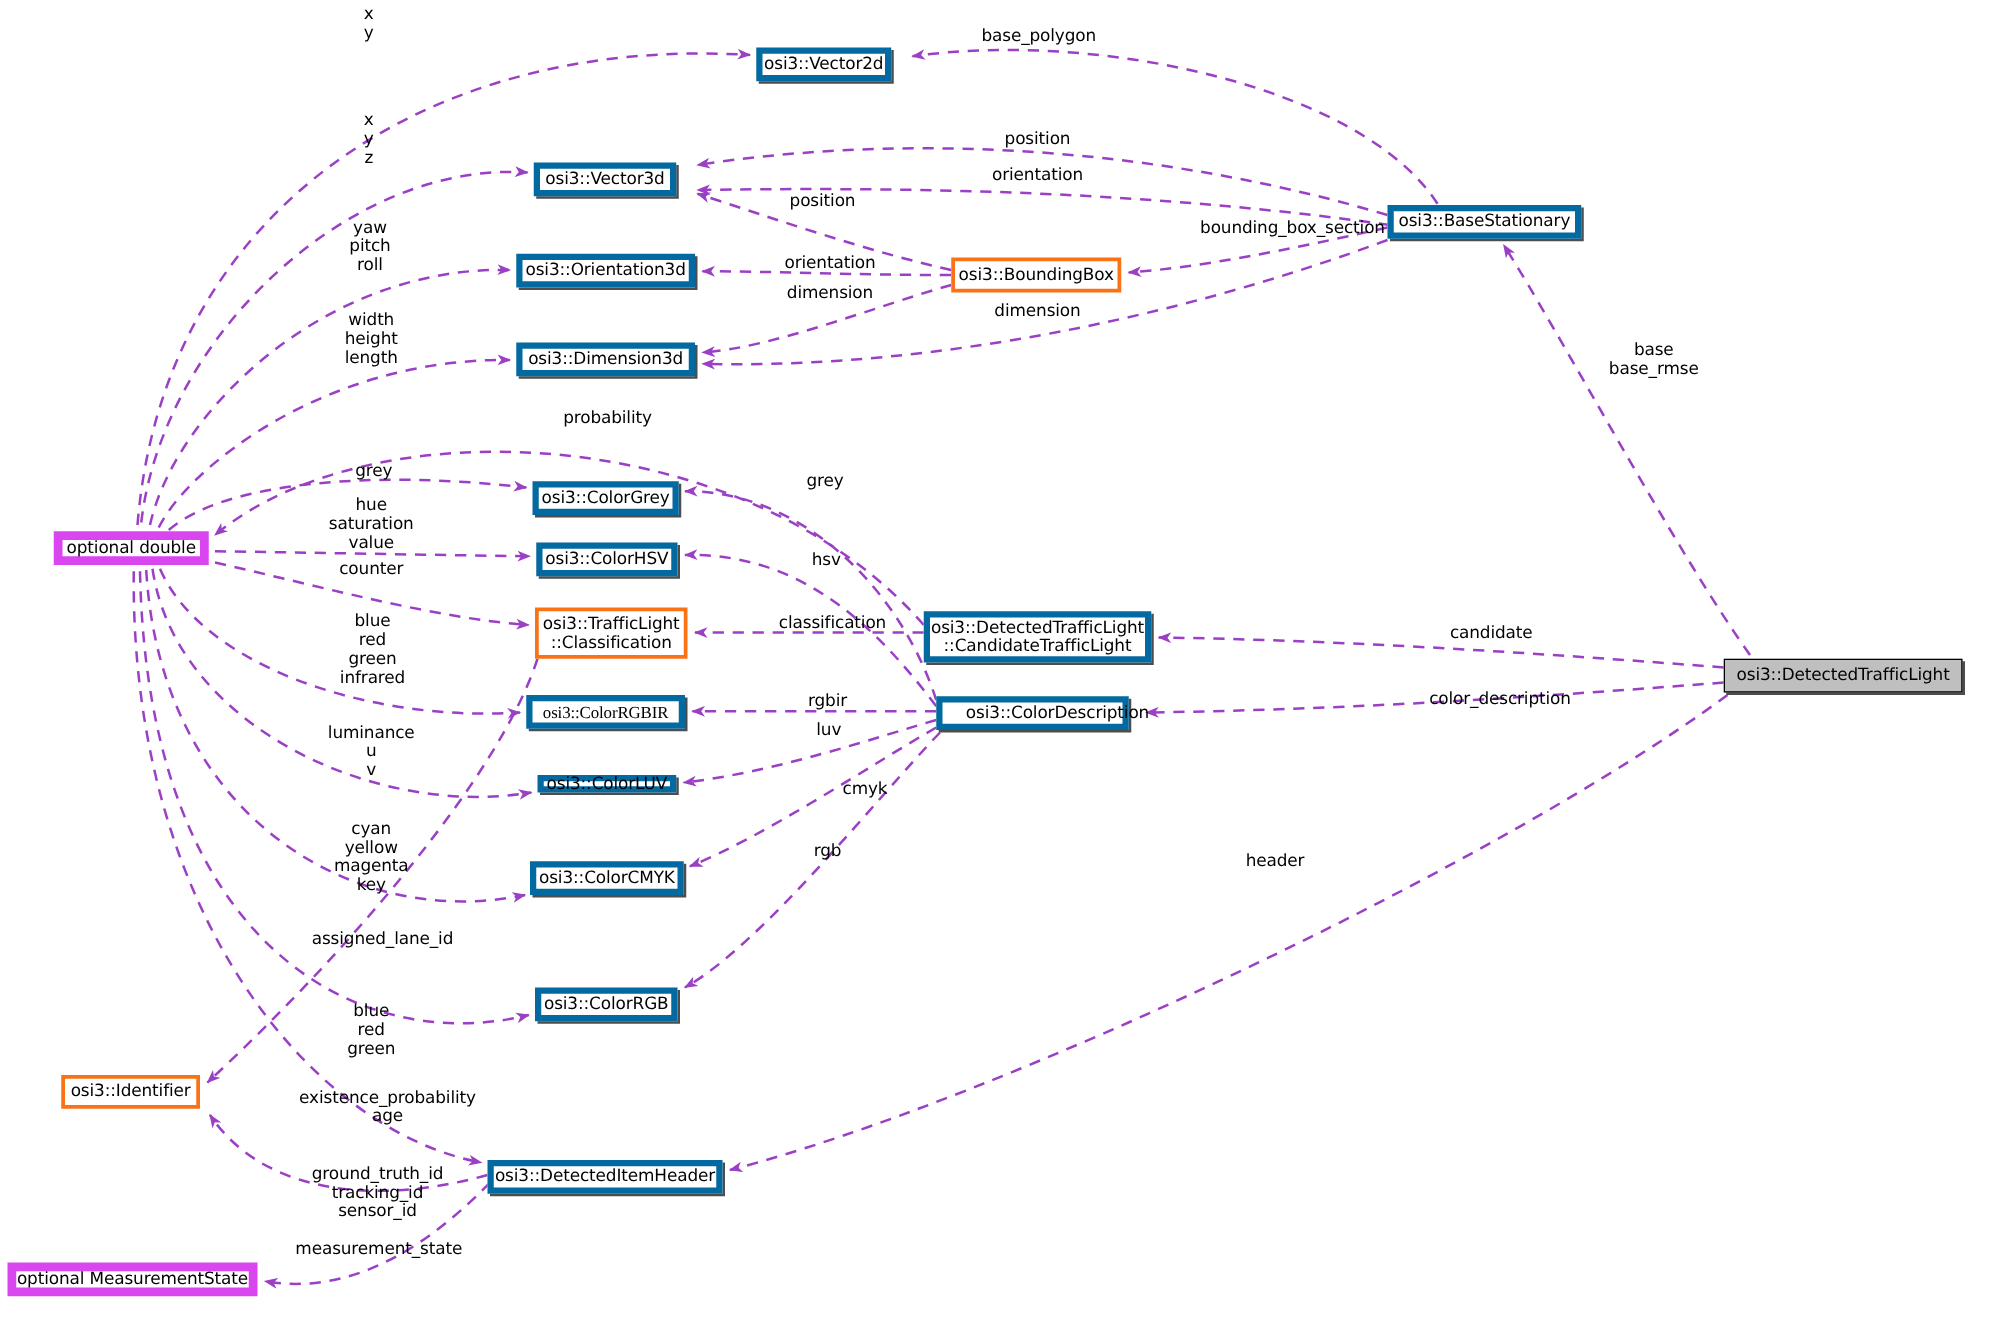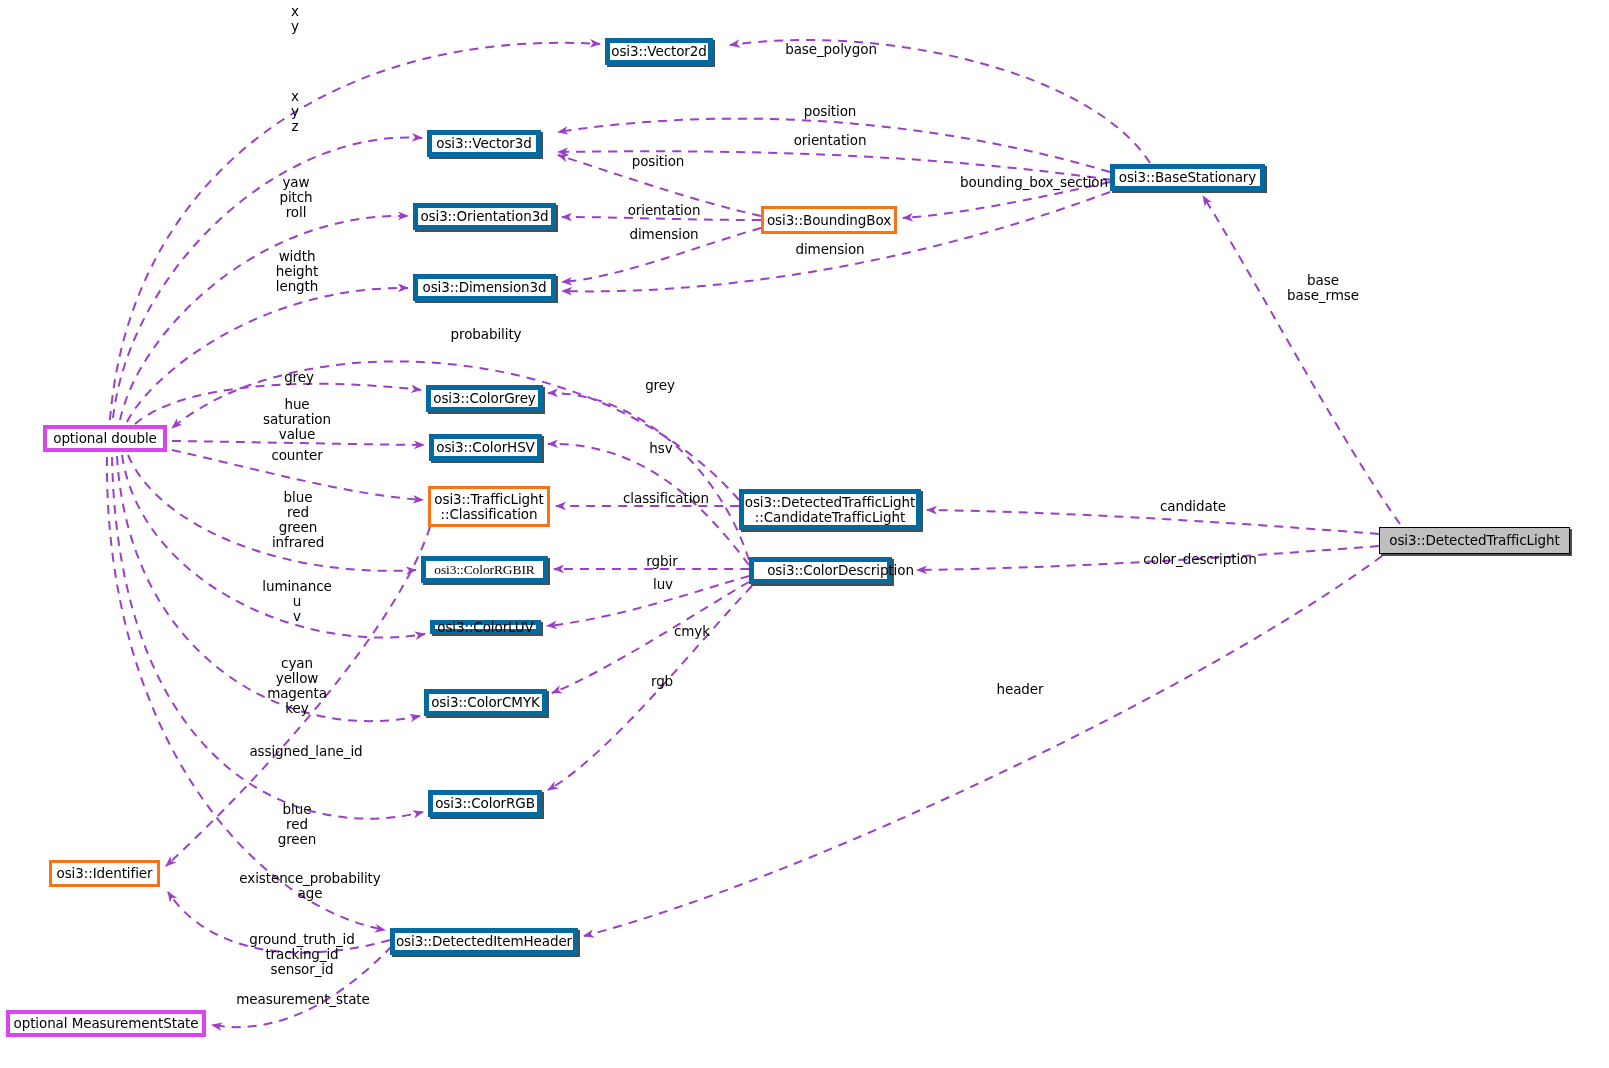--- a/index.html
+++ b/index.html
@@ -8,21 +8,21 @@
   svg#edges{position:absolute;left:0;top:0;width:1609px;height:1068px;}
 
   .node{position:absolute;box-sizing:border-box;display:flex;align-items:center;justify-content:center;
         text-align:center;background:#ffffff;color:#000000;font-size:13.5px;line-height:15px;
         white-space:pre-line;letter-spacing:-0.1px;}
   
   .node.std{border:5px solid #0369a1;box-shadow:2px 2px 0 0 #4d4d4d;}
   
   .node.red{border:3px solid #f97316;}
   
-  .node.plain{border:4px solid #d946ef;}
+  .node.plain{border:7px solid #d946ef;}
   
   .node.focus{border:1px solid #000;background:#bfbfbf;box-shadow:2px 2px 0 0 #4d4d4d;}
 
   .elabel{position:absolute;color:#000;font-size:13.5px;line-height:15px;white-space:pre-line;
           text-align:center;letter-spacing:-0.1px;}
 </style>
 </head>
 <body>
 
 <div id="canvas">
@@ -117,29 +117,29 @@
   <div class="node std" style="left:426px;top:385px;width:117px;height:27px;">osi3::ColorGrey</div>
   <div class="node std" style="left:429px;top:434px;width:113px;height:27px;">osi3::ColorHSV</div>
   <div class="node red" style="left:428px;top:486px;width:122px;height:41px;">osi3::TrafficLight
 ::Classification</div>
   <div class="node std" style="left:421px;top:556px;width:127px;height:27px;font-family:Liberation Serif, serif;">osi3::ColorRGBIR</div>
   <div class="node std" style="left:430px;top:620px;width:111px;height:14px;">osi3::ColorLUV</div>
   <div class="node std" style="left:424px;top:689px;width:123px;height:27px;">osi3::ColorCMYK</div>
   <div class="node std" style="left:428px;top:790px;width:114px;height:27px;">osi3::ColorRGB</div>
   <div class="node std" style="left:739px;top:489px;width:182px;height:41px;">osi3::DetectedTrafficLight
 ::CandidateTrafficLight</div>
-  <div class="node std" style="left:749px;top:557px;width:143px;height:27px;padding-left:40px;">osi3::ColorDescription</div>
+  <div class="node std" style="left:749px;top:557px;width:154px;height:27px;padding-left:40px;">osi3::ColorDescription</div>
   <div class="node focus" style="left:1379px;top:527px;width:191px;height:27px;">osi3::DetectedTrafficLight</div>
   <div class="node red" style="left:49px;top:860px;width:111px;height:27px;">osi3::Identifier</div>
   <div class="node std" style="left:390px;top:928px;width:188px;height:27px;">osi3::DetectedItemHeader</div>
   <div class="node plain" style="left:6px;top:1010px;width:200px;height:27px;">optional MeasurementState</div>
 
   <div class="elabel" style="left:265px;top:4px;width:60px;">x
 y</div>
-  <div class="elabel" style="left:772px;top:22px;width:118px;margin-top:20px;">base_polygon</div>
+  <div class="elabel" style="left:772px;top:22px;width:118px;">base_polygon</div>
   <div class="elabel" style="left:265px;top:89px;width:60px;">x
 y
 z</div>
   <div class="elabel" style="left:794px;top:104px;width:72px;">position</div>
   <div class="elabel" style="left:783px;top:133px;width:94px;">orientation</div>
   <div class="elabel" style="left:622px;top:154px;width:72px;">position</div>
   <div class="elabel" style="left:944px;top:175px;width:180px;">bounding_box_section</div>
   <div class="elabel" style="left:265px;top:175px;width:62px;">yaw
 pitch
 roll</div>

